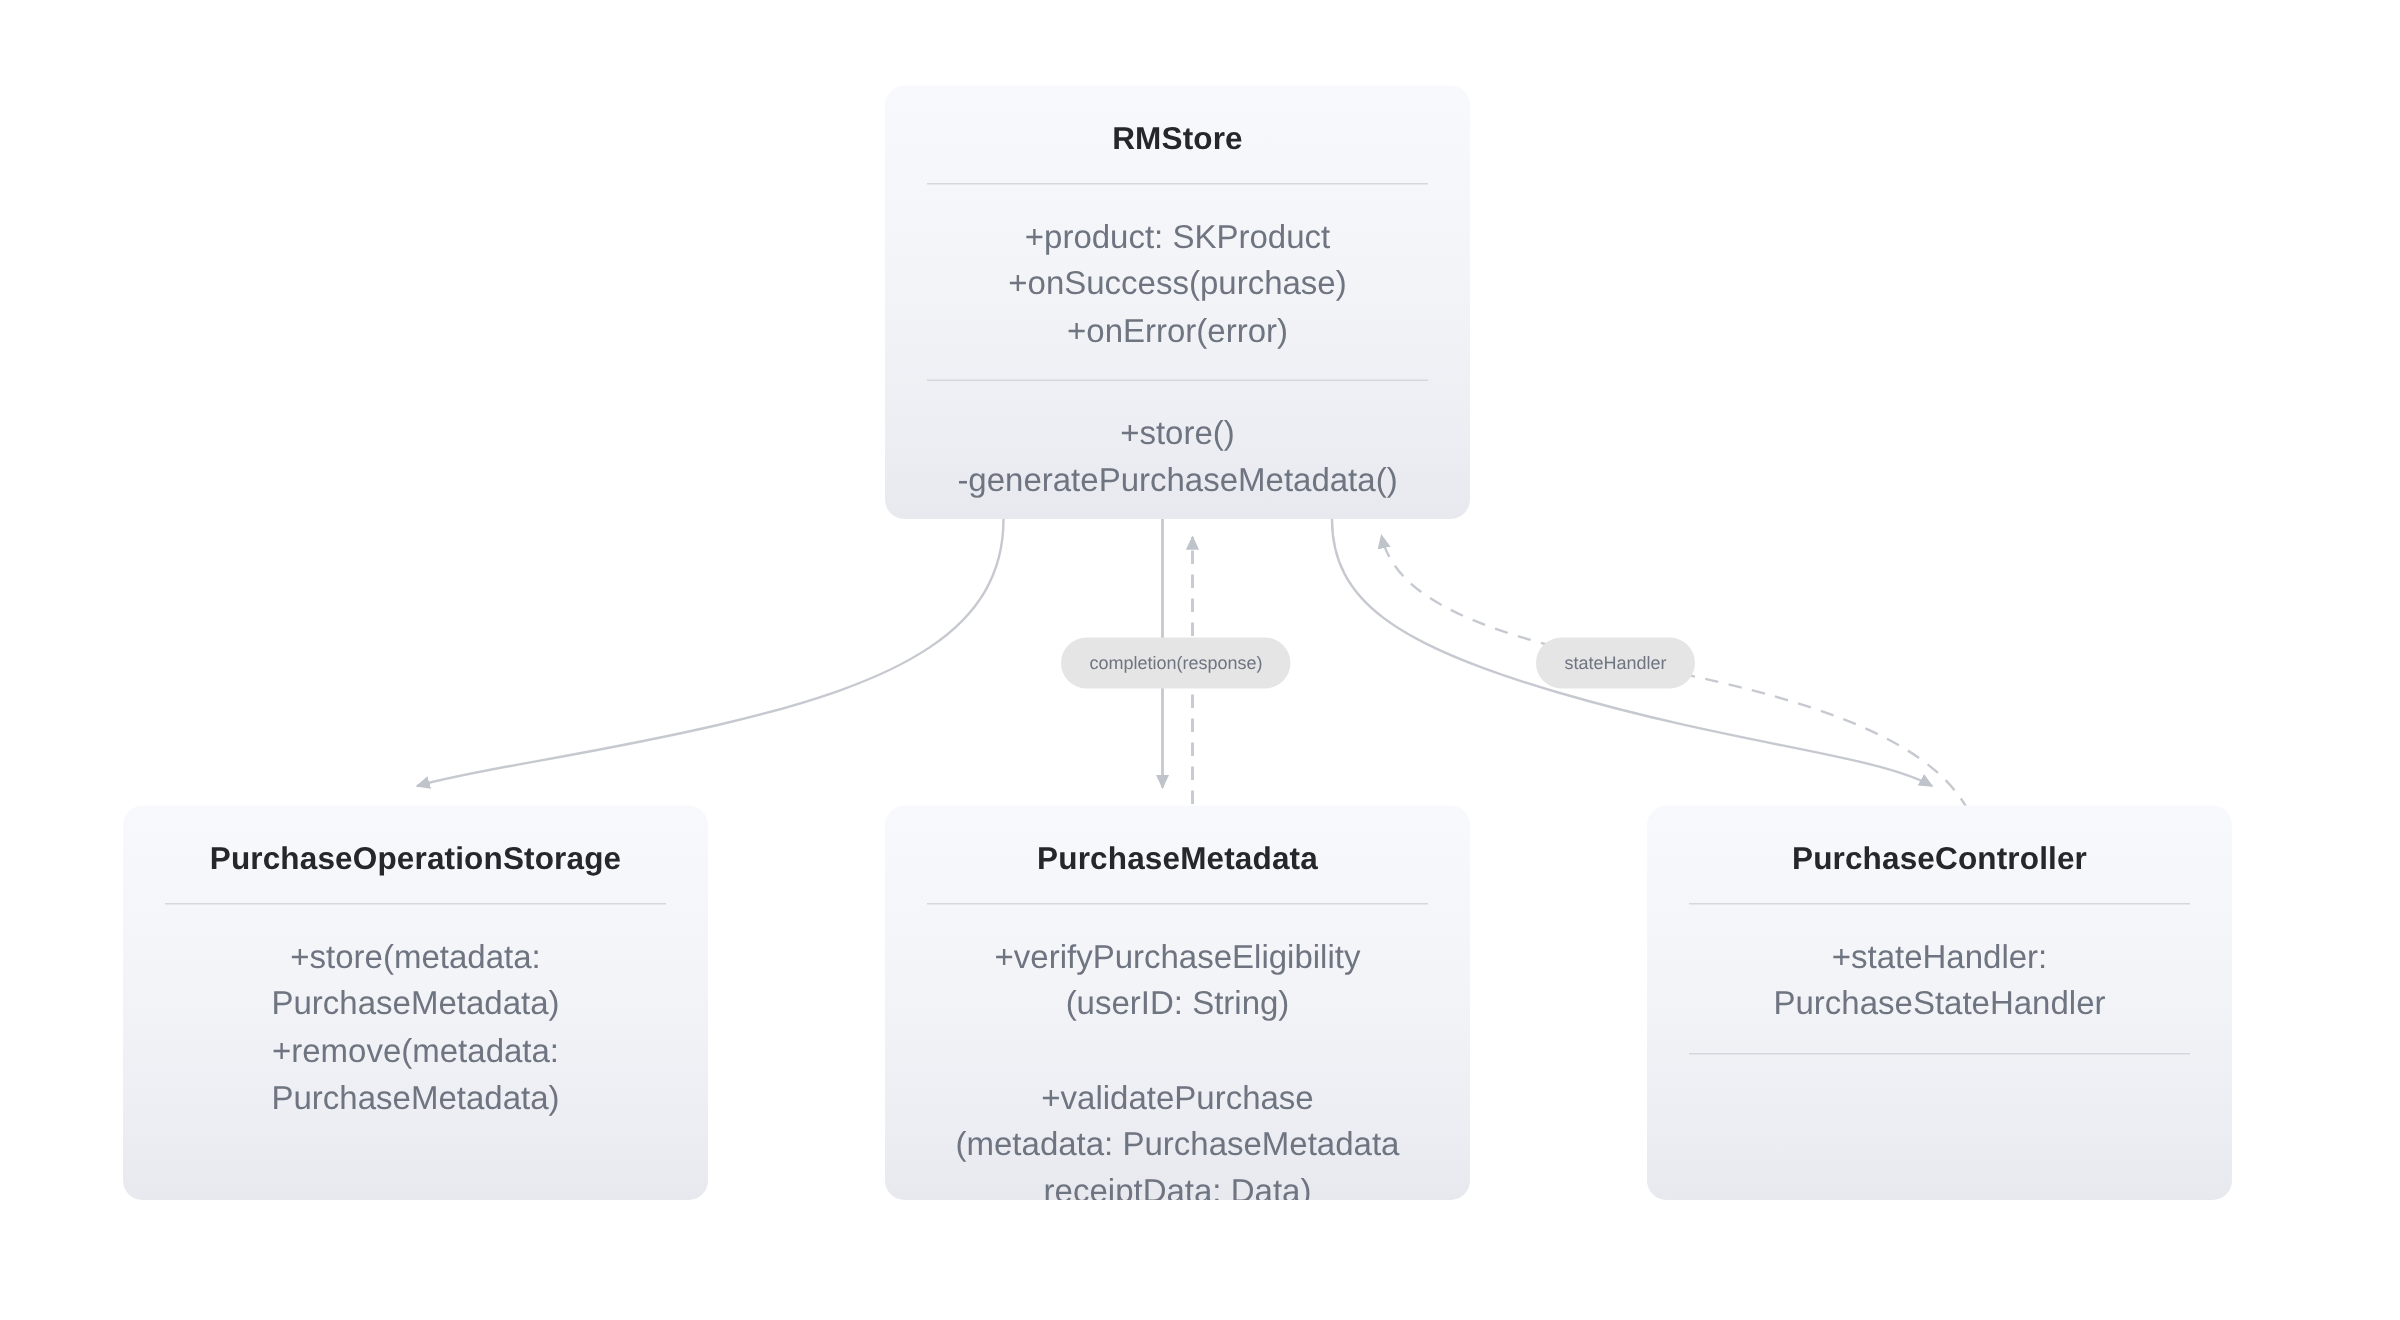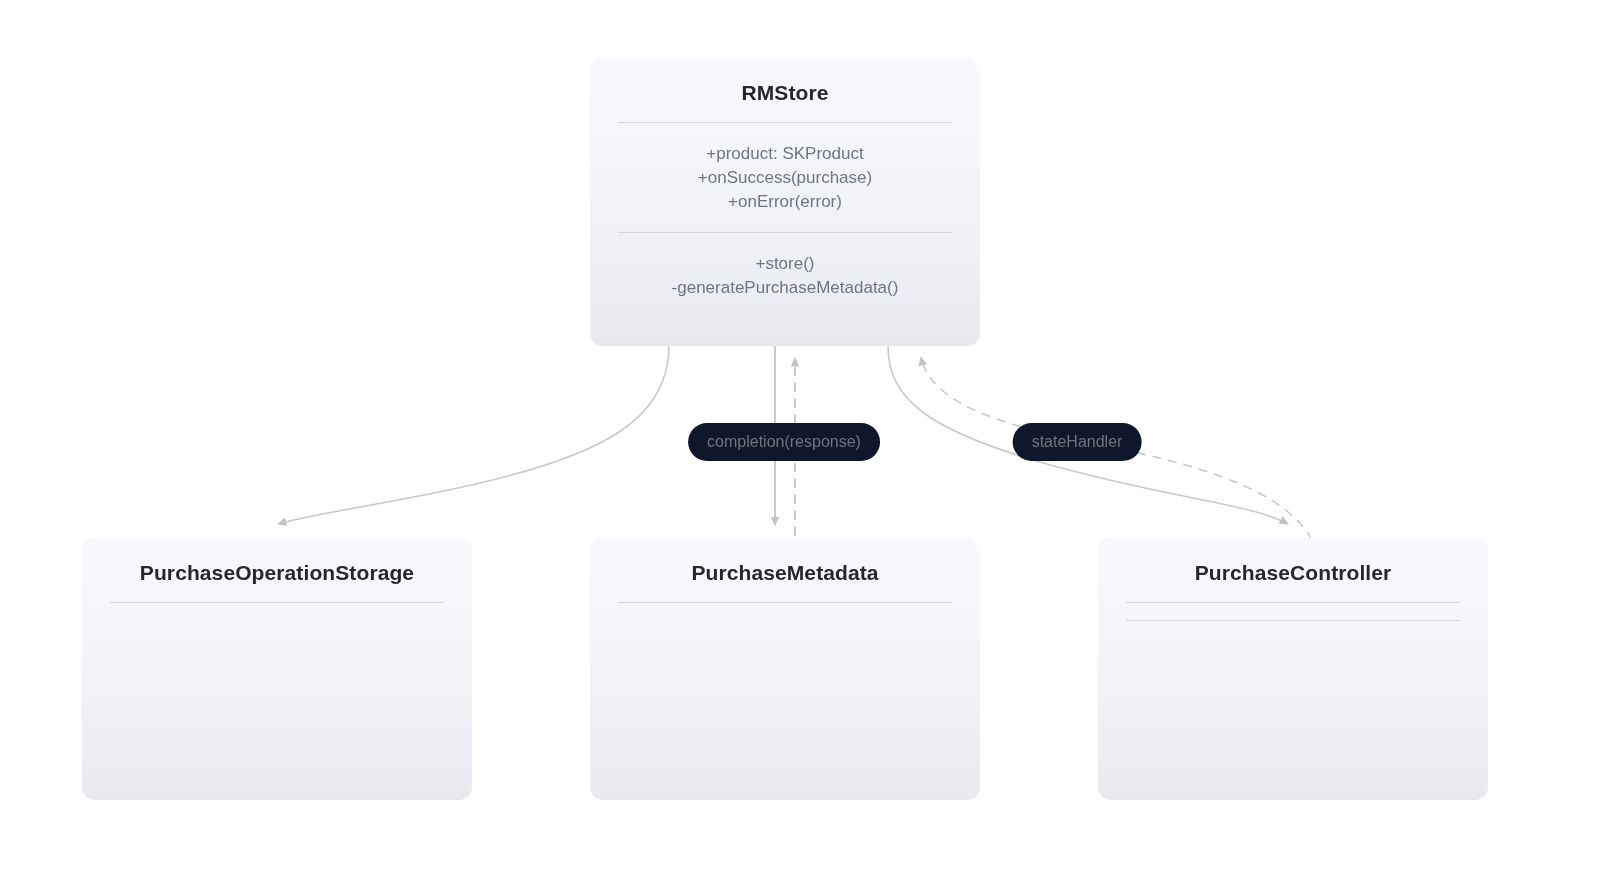--- a/index.html
+++ b/index.html
@@ -51,38 +51,38 @@
   }
   .divider {
     height: 1px;
     background: #d4d7dd;
     margin: 17px 28px 0 28px;
     flex: none;
   }
   .compartment {
     text-align: center;
     color: #6e7480;
-    font-size: 17px;
+    font-size: 22px;
     line-height: 1.42;
     padding: 19px 14px 0 14px;
     white-space: pre-line;
   }
   .compartment.ops {
     padding-top: 19px;
   }
   .spacer { flex: 1 1 auto; }
 
   
   .edge-label {
     position: absolute;
     transform: translate(-50%, -50%);
-    background: #0f172a;
+    background: #e5e5e5;
     border-radius: 999px;
     color: #6e7480;
-    font-size: 16px;
+    font-size: 12px;
     line-height: 1;
     padding: 11px 19px;
     white-space: nowrap;
   }
 </style>
 </head>
 <body>
 
 <div id="canvas">
 
@@ -115,32 +115,41 @@
 +onError(error)</div>
     <div class="divider"></div>
     <div class="compartment ops">+store()
 -generatePurchaseMetadata()</div>
     <div class="spacer"></div>
   </div>
 
   <div class="class-box" id="box-purchase-operation-storage" style="left:82px; top:537px; width:390px; height:263px;justify-content:space-between;">
     <div class="class-title">PurchaseOperationStorage</div>
     <div class="divider"></div>
+    <div class="compartment ops">+store(metadata: PurchaseMetadata)
++remove(metadata: PurchaseMetadata)</div>
     <div class="spacer"></div>
   </div>
 
   <div class="class-box" id="box-network-controller" style="left:590px; top:537px; width:390px; height:263px;">
     <div class="class-title">PurchaseMetadata</div>
     <div class="divider"></div>
+    <div class="compartment ops">+verifyPurchaseEligibility
+(userID: String)
+
++validatePurchase
+(metadata: PurchaseMetadata
+receiptData: Data)</div>
     <div class="spacer"></div>
   </div>
 
   <div class="class-box" id="box-purchase-controller" style="left:1098px; top:537px; width:390px; height:263px;justify-content:center;">
     <div class="class-title">PurchaseController</div>
     <div class="divider"></div>
+    <div class="compartment">+stateHandler: PurchaseStateHandler</div>
     <div class="divider"></div>
     <div class="spacer"></div>
   </div>
 
   <div class="edge-label" style="left:784px; top:442px;">completion(response)</div>
 
   <div class="edge-label" style="left:1077px; top:442px;">stateHandler</div>
 
 </div>
 

